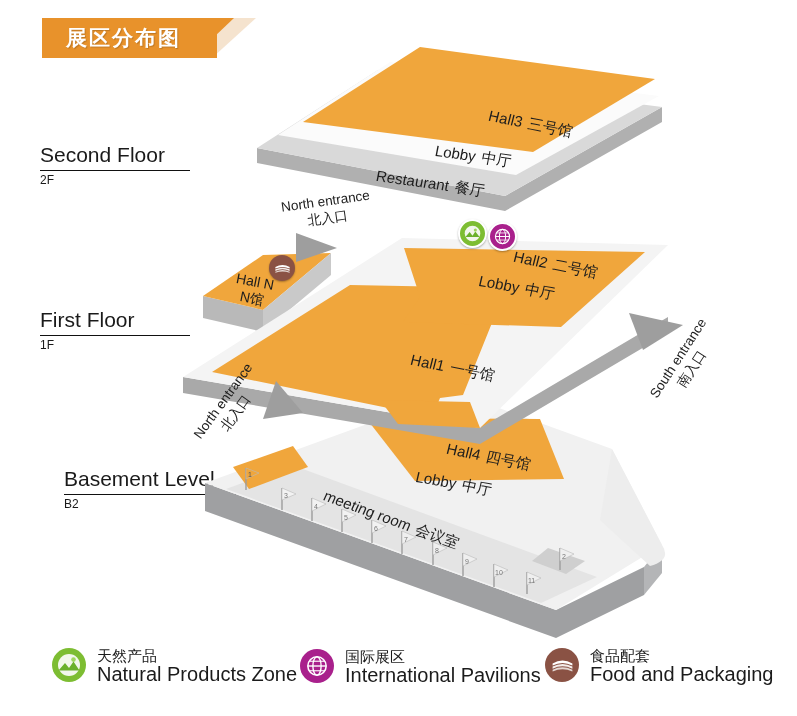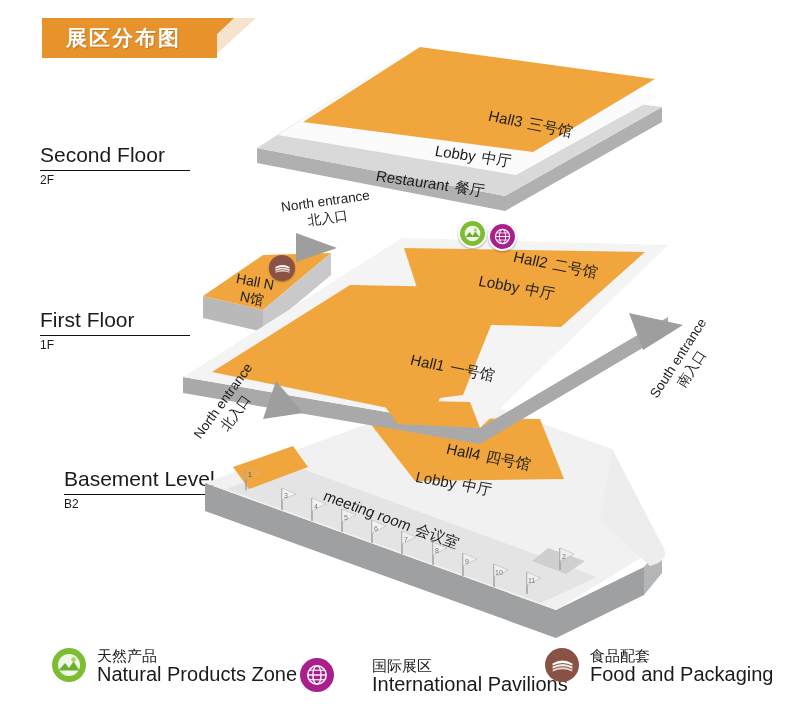--- a/index.html
+++ b/index.html
@@ -279,21 +279,21 @@
           <path d="M1.5 17.5 L8 10 L12 15 L16.5 8.5 L22.5 17.5 Z" fill="#6BB02C"></path>
           <circle cx="16.5" cy="6.6" r="2.3" fill="#A0D661"></circle>
         </svg>
       </div>
       <div class="lg-tx">
         <div class="cn">天然产品</div>
         <div class="en">Natural Products Zone</div>
       </div>
     </div>
 
-    <div class="lg-item" style="left:300px;top:20px;gap:27px;">
+    <div class="lg-item" style="left:300px;top:11px;">
       <div class="lg-ic" style="background:#A9208C;">
         <svg width="22" height="22" viewBox="0 0 24 24">
           <circle cx="12" cy="12" r="10" fill="none" stroke="#fff" stroke-width="1.7"></circle>
           <ellipse cx="12" cy="12" rx="4.5" ry="10" fill="none" stroke="#fff" stroke-width="1.5"></ellipse>
           <line x1="2" y1="12" x2="22" y2="12" stroke="#fff" stroke-width="1.5"></line>
           <line x1="3.7" y1="6.8" x2="20.3" y2="6.8" stroke="#fff" stroke-width="1.2"></line>
           <line x1="3.7" y1="17.2" x2="20.3" y2="17.2" stroke="#fff" stroke-width="1.2"></line>
         </svg>
       </div>
       <div class="lg-tx">

